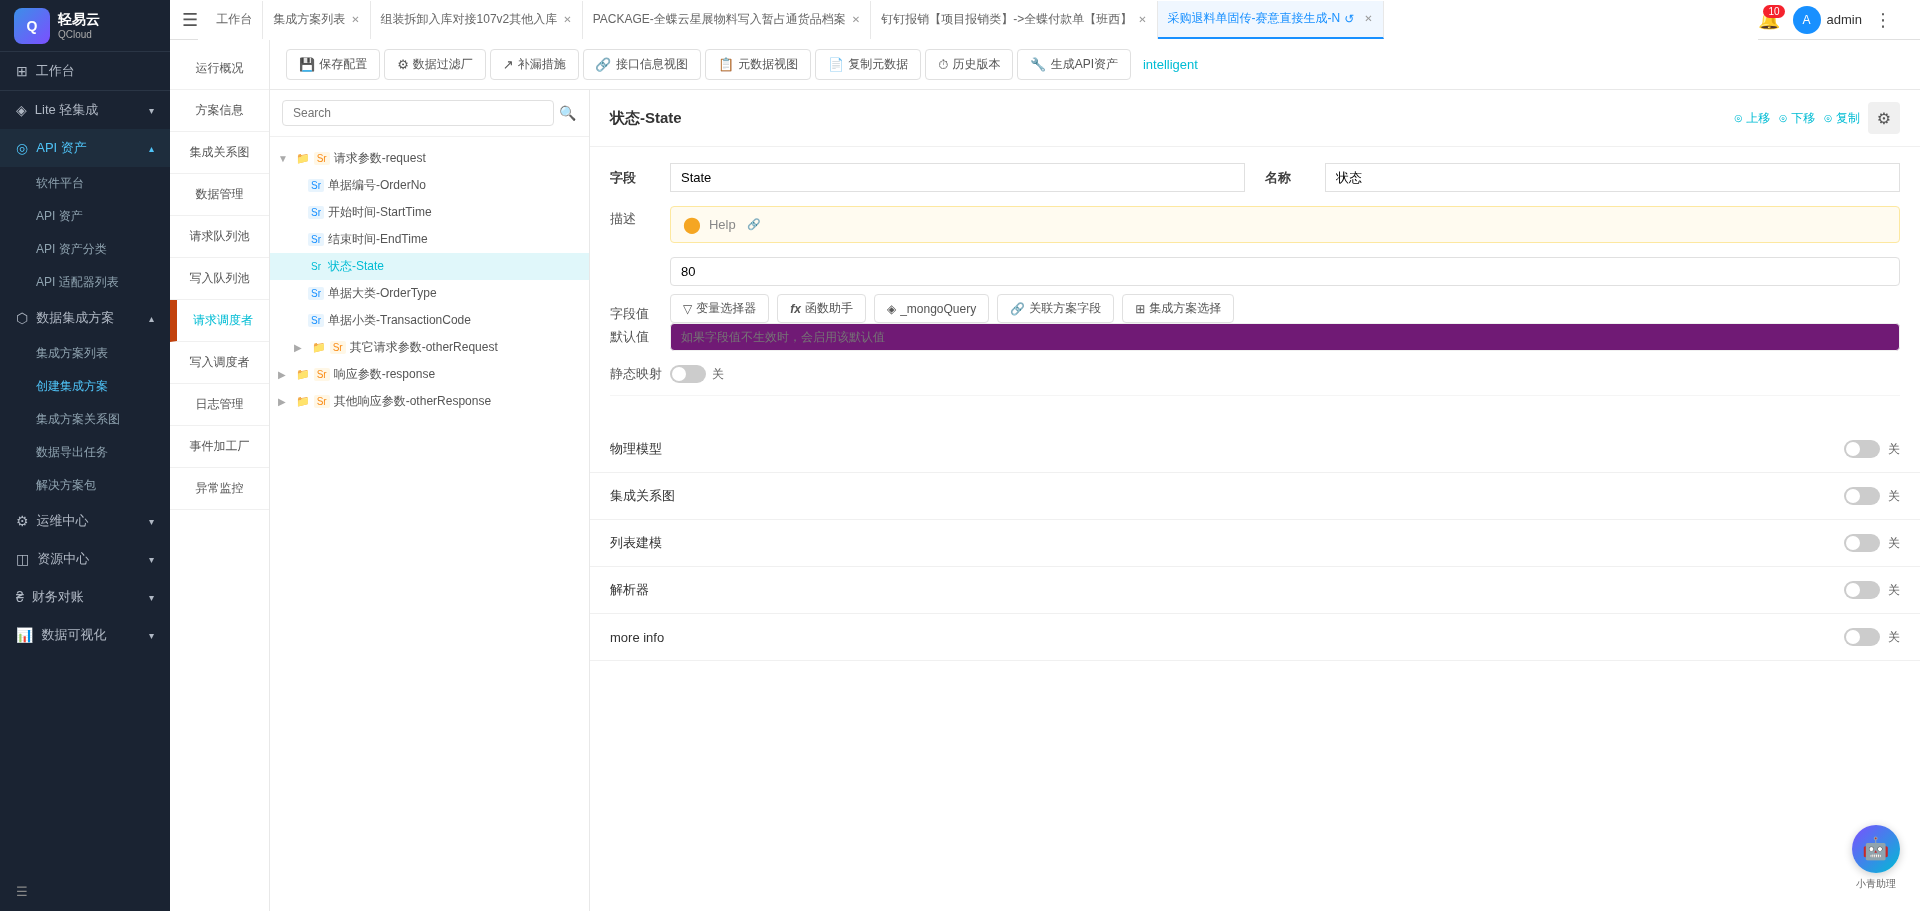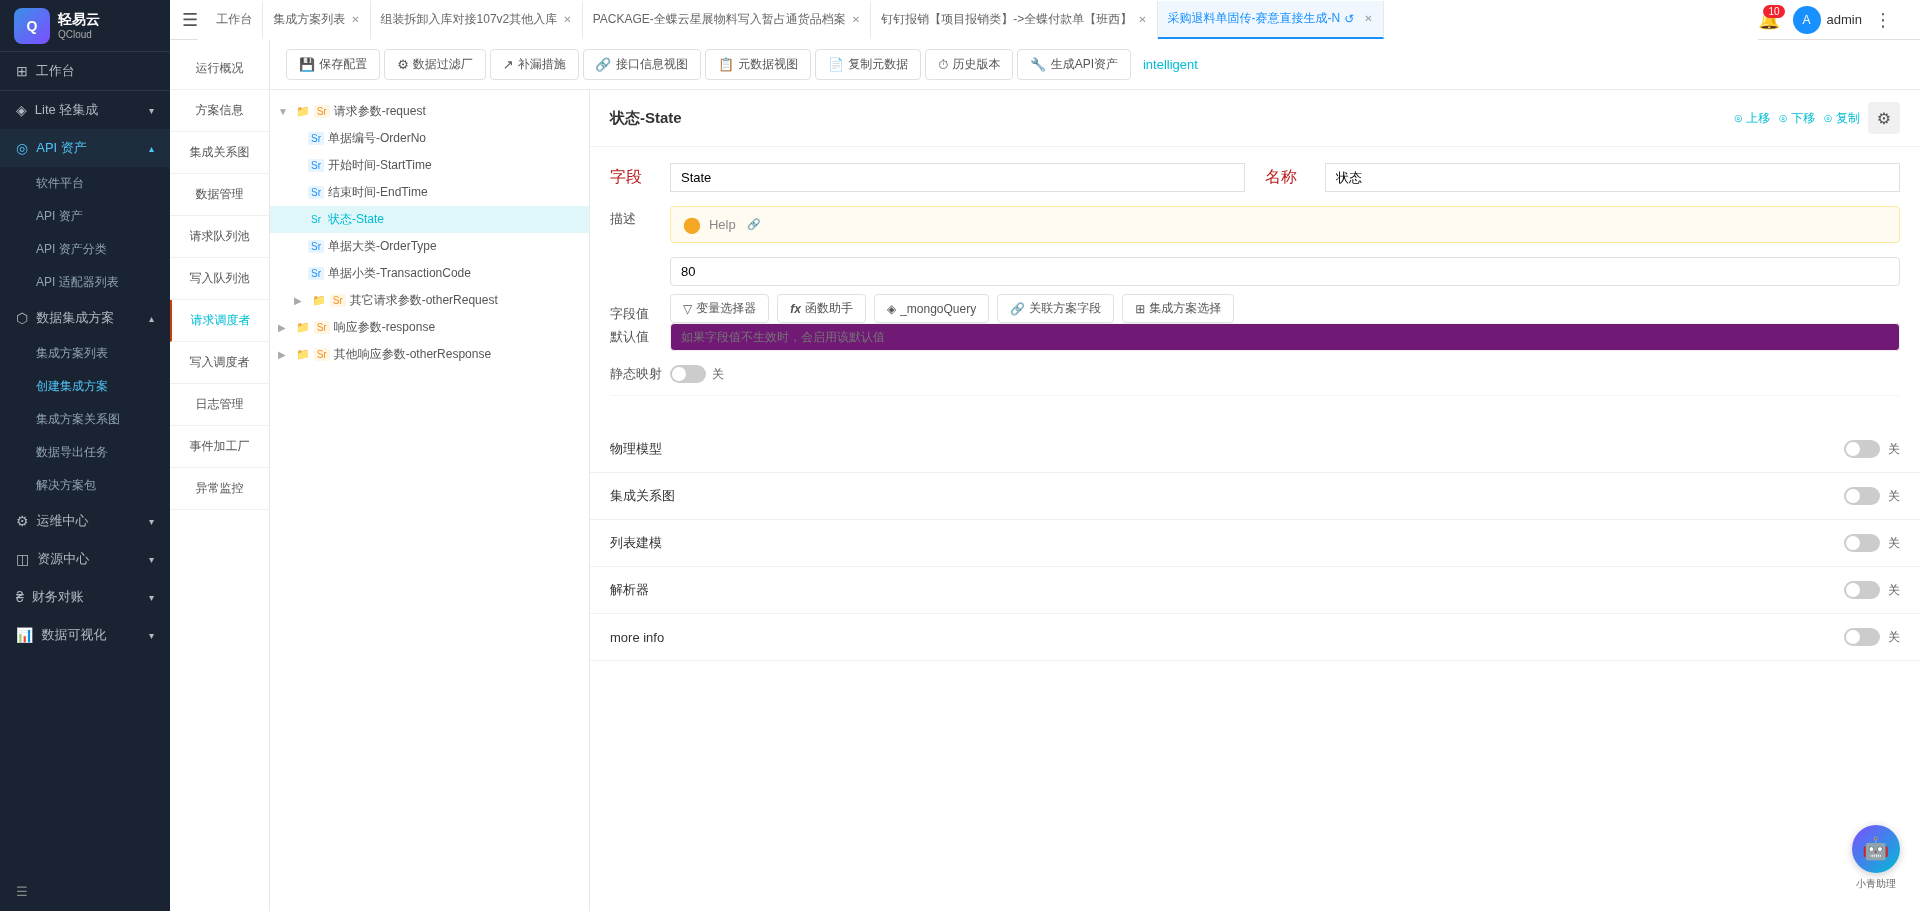--- a/index.html
+++ b/index.html
@@ -30,21 +30,21 @@
     .tab-item { display: flex; align-items: center; padding: 0 10px; height: 38px; border-right: 1px solid #e8e8e8; font-size: 12px; color: #666; cursor: pointer; white-space: nowrap; flex-shrink: 0; }
     .tab-item.active { color: #1890ff; border-bottom: 2px solid #1890ff; background: #f0f7ff; }
     .tab-item .tab-close { margin-left: 6px; color: #999; font-size: 10px; }
 
     
     .body-area { display: flex; flex: 1; overflow: hidden; }
 
     
     .left-nav { width: 100px; background: white; border-right: 1px solid #e8e8e8; flex-shrink: 0; padding-top: 8px; }
     .left-nav-item { padding: 12px 8px; text-align: center; font-size: 12px; color: #555; cursor: pointer; border-bottom: 1px solid #f0f0f0; }
-    .left-nav-item.active { color: #00bcd4; border-left: 2px solid #c2410c; }
+    .left-nav-item.active { color: #00bcd4; border-left: 7px solid #c2410c; }
 
     
     .content-area { flex: 1; display: flex; flex-direction: column; overflow: hidden; background: #f5f7fa; }
 
     
     .toolbar { background: white; border-bottom: 1px solid #e8e8e8; display: flex; align-items: center; padding: 0 16px; height: 50px; flex-shrink: 0; gap: 4px; }
     .toolbar-btn { display: flex; align-items: center; gap: 4px; padding: 6px 12px; border: 1px solid #e0e0e0; border-radius: 4px; background: white; font-size: 12px; color: #555; cursor: pointer; }
     .toolbar-btn .btn-icon { font-size: 13px; }
     .intelligent-btn { color: #00bcd4; font-size: 13px; padding: 6px 8px; cursor: pointer; }
 
@@ -66,21 +66,21 @@
     .tree-node .node-type.folder { background: #fff7e6; color: #fa8c16; }
 
     
     .detail-panel { flex: 1; overflow-y: auto; background: white; padding: 0; }
     .detail-header { display: flex; align-items: center; justify-content: space-between; padding: 12px 20px; border-bottom: 1px solid #f0f0f0; }
     .detail-title { font-size: 15px; font-weight: bold; color: #333; }
 
     .detail-form { padding: 16px 20px; }
     .form-row { display: flex; align-items: center; margin-bottom: 14px; gap: 20px; }
     .form-field { display: flex; align-items: center; flex: 1; }
-    .form-label { color: #b91c1c; font-size: 16px; min-width: 60px; flex-shrink: 0; }
+    .form-label { color: #404040; font-size: 13px; min-width: 60px; flex-shrink: 0; font-weight: bold; }
     .form-input { flex: 1; border: 1px solid #e0e0e0; border-radius: 0; padding: 6px 10px; font-size: 13px; outline: none; }
     .form-select { flex: 1; border: 1px solid #e0e0e0; border-radius: 4px; padding: 6px 10px; font-size: 13px; outline: none; background: white; appearance: none; }
     .form-select-wrap { flex: 1; position: relative; }
     .form-select-wrap::after { content: "▾"; position: absolute; right: 8px; top: 50%; transform: translateY(-50%); color: #aaa; pointer-events: none; }
 
     .desc-row { display: flex; align-items: flex-start; margin-bottom: 14px; justify-content: center; }
     .desc-label { color: #555; font-size: 13px; min-width: 60px; padding-top: 4px; }
     .desc-content { flex: 1; }
     .help-box { background: #fffbf0; border: 1px solid #fde8a0; border-radius: 4px; padding: 8px 12px; display: flex; align-items: center; gap: 8px; }
     .help-icon { color: #f5a623; font-size: 16px; }
@@ -298,20 +298,24 @@
           <div class="toolbar-btn">
             <span class="btn-icon">🔧</span>
             <span>生成API资产</span>
           </div>
           <div class="intelligent-btn">intelligent</div>
         </div>
 
         <div class="split-pane">
 
           <div class="tree-panel">
+            <div class="tree-search">
+              <input type="text" class="form-input" style="border-radius: 4px;" placeholder="Search">
+              <span class="tree-search-icon">🔍</span>
+            </div>
             <div class="tree-content">
 
               <div class="tree-node">
                 <span class="indent" style="width:0px;"></span>
                 <span class="node-toggle">▼</span>
                 <span class="node-icon">📁</span>
                 <span class="node-type folder">Sr</span>
                 <span>请求参数-request</span>
               </div>
 

